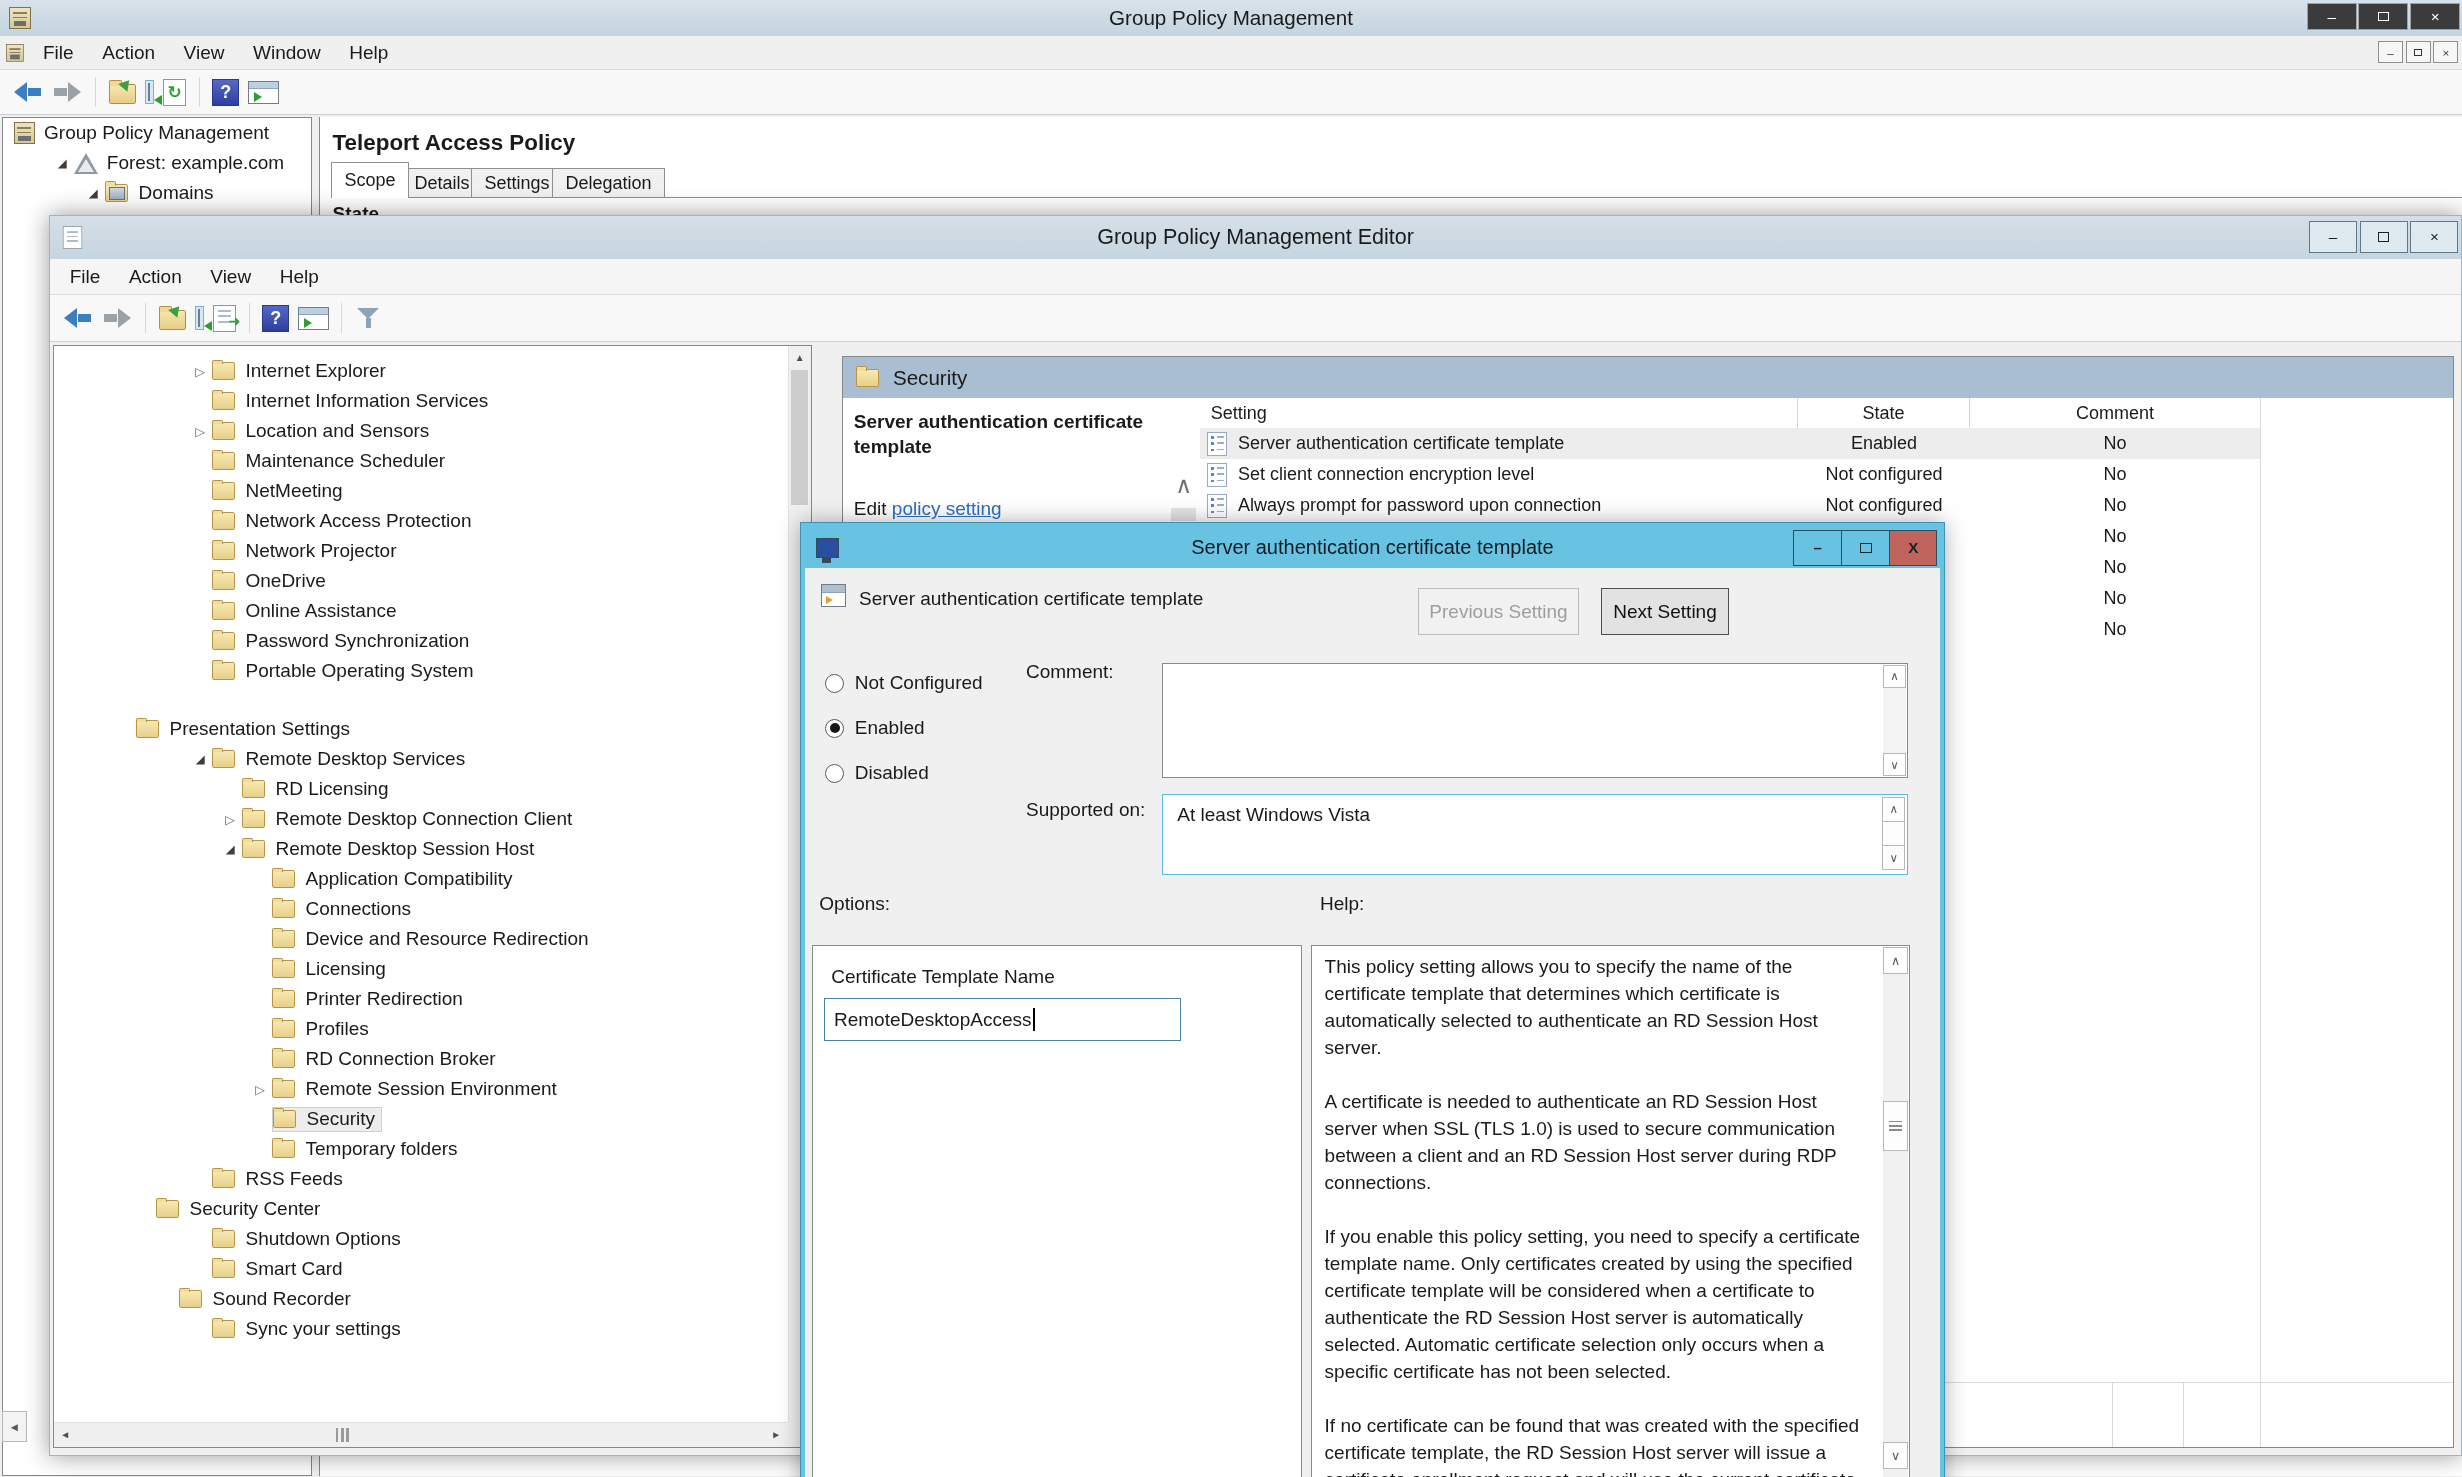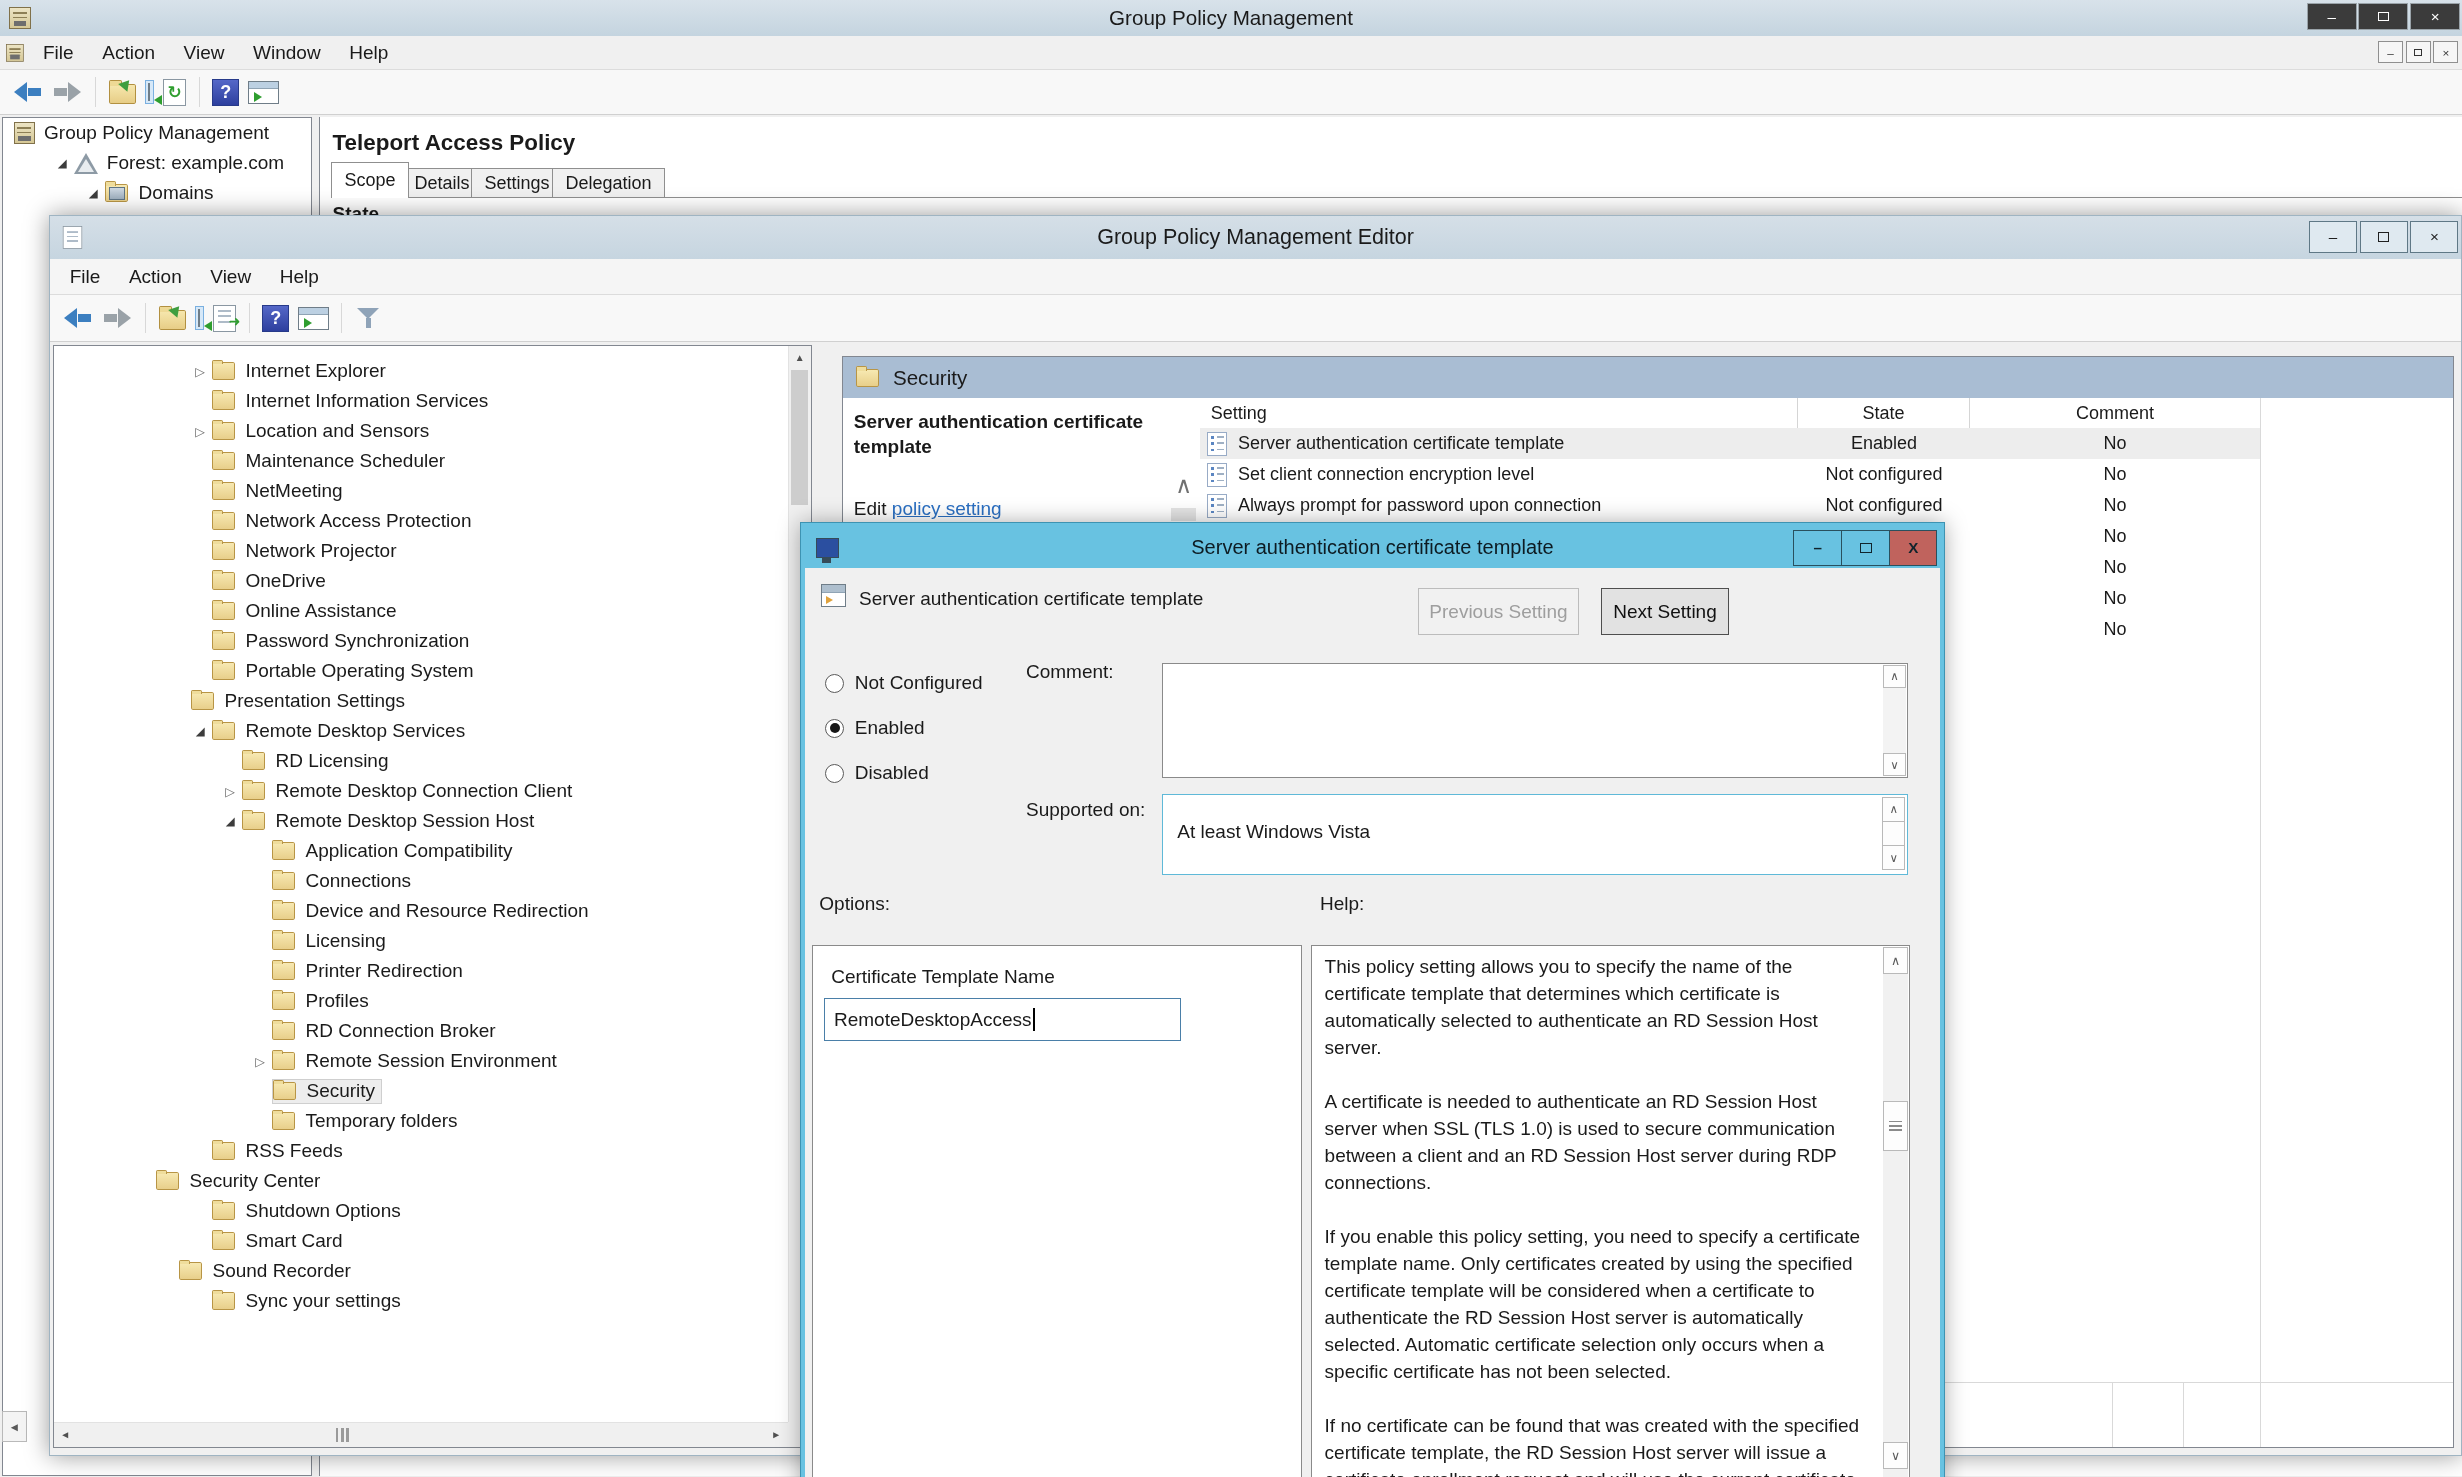--- a/index.html
+++ b/index.html
@@ -152,21 +152,21 @@
   .radio-row { position:absolute; left:20px; display:flex; align-items:center; font-size:19px; }
   .radio { width:19px; height:19px; border:0.9px solid #5a5a5a; border-radius:50%; background:#fff; margin-right:10.8px; position:relative; flex:none; }
   .radio.checked::after { content:""; position:absolute; left:3.6px; top:3.6px; width:10px; height:10px; border-radius:50%; background:#161616; }
   #lbl-comment { position:absolute; left:221px; top:93px; font-size:19px; }
   #comment-box { position:absolute; left:357px; top:95px; width:746px; height:115px; background:#fff; border:0.9px solid #8a8a8a; }
   .sb-v { position:absolute; right:0.9px; top:0.9px; bottom:0.9px; width:23px; background:#f3f3f3; }
   .sb-v .a { position:absolute; left:0; right:0; height:23px; border:0.9px solid #b9b9b9; background:#fdfdfd; color:#5a5a5a; font-size:11.7px; display:flex; align-items:center; justify-content:center; }
   .sb-v .a.up { top:0; } .sb-v .a.dn { bottom:0; }
   #lbl-supported { position:absolute; left:221px; top:231px; font-size:19px; }
   #supported-box { position:absolute; left:357px; top:226px; width:746px; height:81px; background:#fff; border:1.8px solid #5fb9d8; }
-  #supported-box .val { position:absolute; left:14.3px; top:26px; font-size:19px; }
+  #supported-box .val { position:absolute; left:14.3px; top:9px; font-size:19px; }
   .spin { position:absolute; right:1.8px; top:1.8px; width:23px; }
   .spin .s { height:25px; border:0.9px solid #b9b9b9; background:#fdfdfd; color:#5a5a5a; font-size:11.7px; display:flex; align-items:center; justify-content:center; margin-bottom:-0.9px; }
   #lbl-options { position:absolute; left:14.3px; top:325px; font-size:19px; }
   #lbl-help { position:absolute; left:515px; top:325px; font-size:19px; }
   #options-box { position:absolute; left:7.2px; top:377px; width:490px; height:592px; background:#fff; border:0.9px solid #8a8a8a; }
   #opt-name-label { position:absolute; left:18px; top:20px; font-size:19px; }
   #template-input { position:absolute; left:10.8px; top:52px; width:357px; height:43px; background:#fff; border:1.8px solid #4a7fa8; font-size:19px; display:flex; align-items:center; padding-left:9px; }
   .caret { display:inline-block; width:1.8px; height:23px; background:#000; margin-left:1.8px; }
   #help-box { position:absolute; left:506px; top:377px; width:599px; height:592px; background:#fff; border:0.9px solid #8a8a8a; }
   #help-text { position:absolute; left:12.6px; top:7.2px; right:39px; font-size:19px; line-height:27px; }
@@ -382,21 +382,21 @@
                 <span class="tlabel">Password Synchronization</span>
               </span>
             </div>
             <div class="trow" style="padding-left: 135px;">
               <span class="exp"></span>
               <span class="tnode">
                 <span class="tfolder"></span>
                 <span class="tlabel">Portable Operating System</span>
               </span>
             </div>
-            <div class="trow" style="padding-left: 114px;">
+            <div class="trow" style="padding-left: 59px; margin-top: 28px;">
               <span class="exp"></span>
               <span class="tnode">
                 <span class="tfolder"></span>
                 <span class="tlabel">Presentation Settings</span>
               </span>
             </div>
             <div class="trow" style="padding-left: 135px;">
               <span class="exp e">◢</span>
               <span class="tnode">
                 <span class="tfolder"></span>

